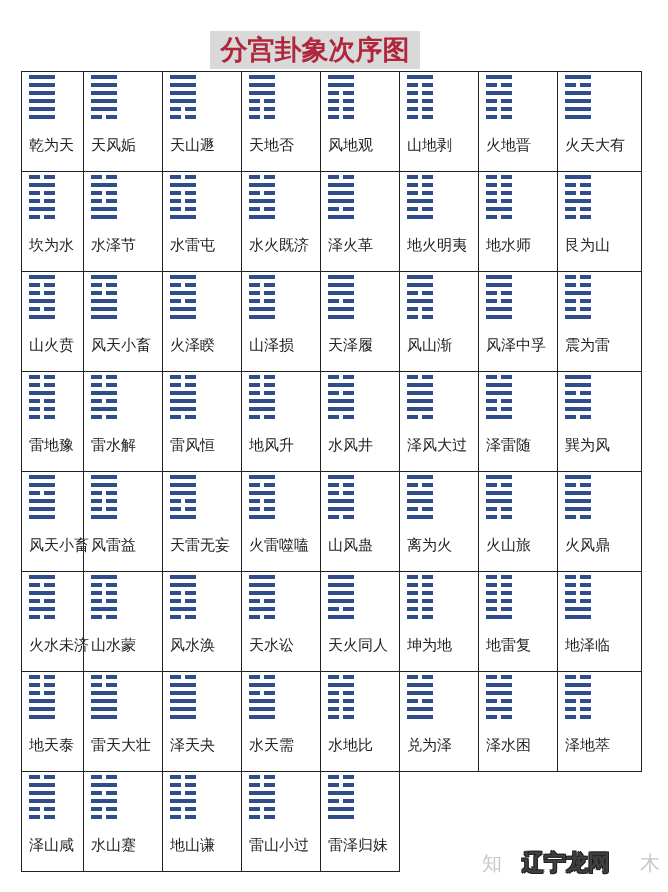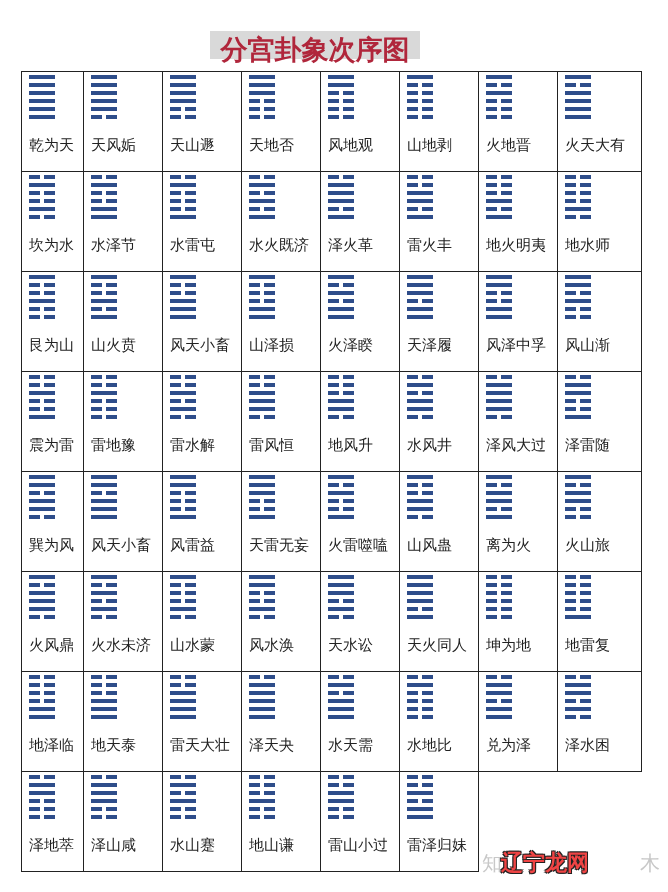--- a/index.html
+++ b/index.html
@@ -1,38 +1,38 @@
 <!DOCTYPE html>
 <html><head>
 <meta charset="utf-8">
 <style>
   html, body { margin:0; padding:0; background:#ffffff; }
   body { width:668px; height:892px; position:relative; overflow:hidden; font-family:"DejaVu Sans", sans-serif; }
   .title {
-    position:absolute; left:210px; top:31px; height:28px; width:210px;
+    position:absolute; left:210px; top:31px; height:38px; width:210px;
     background:#d9d9d9; color:#b0263b; font-family:"DejaVu Serif", serif;
     font-size:27px; font-weight:bold; line-height:38px; text-align:center; letter-spacing:0px;
   }
   .grid {
     position:absolute; left:21px; top:71px;
     display:grid;
     grid-template-columns: 62px 79px 79px 79px 79px 79px 79px 84px;
     grid-template-rows: repeat(8, 100px);
     border-left:1px solid #222; border-top:1px solid #222;
   }
   .cell { border-right:1px solid #222; border-bottom:1px solid #222; position:relative; box-sizing:border-box; }
   .hex { position:absolute; left:7px; top:3px; width:26px; }
   .line { height:4px; width:26px; margin-bottom:4px; position:relative; }
   .line.yang { background:#2e4d8a; }
   .line.yin::before, .line.yin::after { content:""; position:absolute; top:0; height:4px; width:11px; background:#2e4d8a; }
   .line.yin::before { left:0; }
   .line.yin::after { right:0; }
   .label { position:absolute; left:7px; top:64px; font-size:15px; color:#222; white-space:nowrap; letter-spacing:0px; }
   .watermark {
-    position:absolute; left:501px; top:848px; font-size:22px; font-weight:bold; color:#ef4444;
+    position:absolute; left:522px; top:848px; font-size:22px; font-weight:bold; color:#404040;
     text-shadow: 1px 1px 0 #222, -1px -1px 0 #222, 1px -1px 0 #222, -1px 1px 0 #222;
   }
   .watermark-faint { position:absolute; left:482px; top:850px; font-size:20px; color:#c8c8c8; }
   .watermark-faint2 { position:absolute; left:640px; top:850px; font-size:20px; color:#c8c8c8; }
 </style>
 </head>
 <body>
 
 <div class="title">分宫卦象次序图</div>
 
@@ -177,31 +177,20 @@
         <div class="line yang"></div>
         <div class="line yin"></div>
         <div class="line yang"></div>
       </div>
       <div class="label">泽火革</div>
     </div>
     <div class="cell">
       <div class="hex">
         <div class="line yin"></div>
         <div class="line yin"></div>
-        <div class="line yang"></div>
-        <div class="line yang"></div>
-        <div class="line yin"></div>
-        <div class="line yang"></div>
-      </div>
-      <div class="label">雷火丰</div>
-    </div>
-    <div class="cell">
-      <div class="hex">
-        <div class="line yin"></div>
-        <div class="line yin"></div>
         <div class="line yin"></div>
         <div class="line yang"></div>
         <div class="line yin"></div>
         <div class="line yang"></div>
       </div>
       <div class="label">地火明夷</div>
     </div>
     <div class="cell">
       <div class="hex">
         <div class="line yin"></div>
@@ -243,70 +232,70 @@
         <div class="line yang"></div>
         <div class="line yang"></div>
         <div class="line yang"></div>
       </div>
       <div class="label">风天小畜</div>
     </div>
     <div class="cell">
       <div class="hex">
         <div class="line yang"></div>
         <div class="line yin"></div>
+        <div class="line yang"></div>
+        <div class="line yin"></div>
+        <div class="line yang"></div>
+        <div class="line yang"></div>
+      </div>
+      <div class="label">火泽睽</div>
+    </div>
+    <div class="cell">
+      <div class="hex">
+        <div class="line yang"></div>
+        <div class="line yin"></div>
         <div class="line yin"></div>
         <div class="line yin"></div>
         <div class="line yang"></div>
         <div class="line yang"></div>
       </div>
       <div class="label">山泽损</div>
     </div>
     <div class="cell">
       <div class="hex">
         <div class="line yang"></div>
-        <div class="line yin"></div>
-        <div class="line yang"></div>
-        <div class="line yin"></div>
-        <div class="line yang"></div>
-        <div class="line yang"></div>
-      </div>
-      <div class="label">火泽睽</div>
-    </div>
-    <div class="cell">
-      <div class="hex">
-        <div class="line yang"></div>
         <div class="line yang"></div>
         <div class="line yang"></div>
         <div class="line yin"></div>
         <div class="line yang"></div>
         <div class="line yang"></div>
       </div>
       <div class="label">天泽履</div>
     </div>
     <div class="cell">
       <div class="hex">
         <div class="line yang"></div>
         <div class="line yang"></div>
         <div class="line yin"></div>
+        <div class="line yang"></div>
+        <div class="line yin"></div>
+        <div class="line yin"></div>
+      </div>
+      <div class="label">风山渐</div>
+    </div>
+    <div class="cell">
+      <div class="hex">
+        <div class="line yang"></div>
+        <div class="line yang"></div>
+        <div class="line yin"></div>
         <div class="line yin"></div>
         <div class="line yang"></div>
         <div class="line yang"></div>
       </div>
       <div class="label">风泽中孚</div>
-    </div>
-    <div class="cell">
-      <div class="hex">
-        <div class="line yang"></div>
-        <div class="line yang"></div>
-        <div class="line yin"></div>
-        <div class="line yang"></div>
-        <div class="line yin"></div>
-        <div class="line yin"></div>
-      </div>
-      <div class="label">风山渐</div>
     </div>
     <div class="cell">
       <div class="hex">
         <div class="line yin"></div>
         <div class="line yin"></div>
         <div class="line yang"></div>
         <div class="line yin"></div>
         <div class="line yin"></div>
         <div class="line yang"></div>
       </div>

